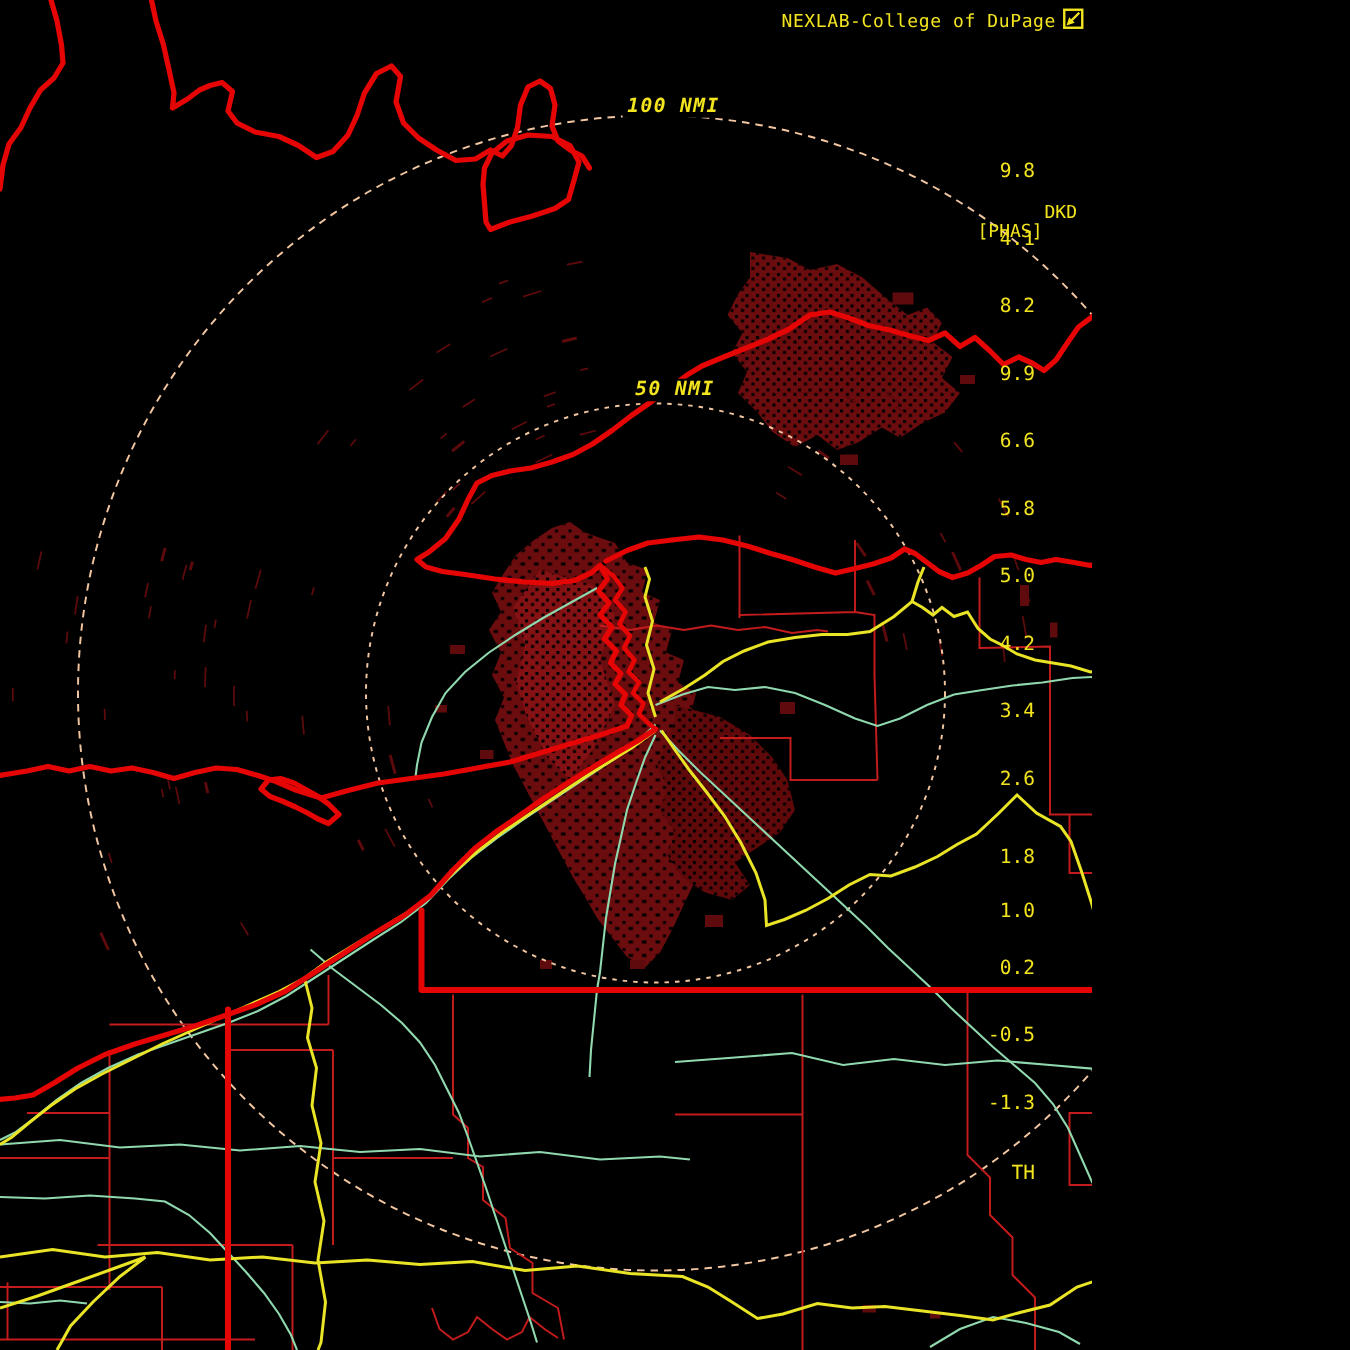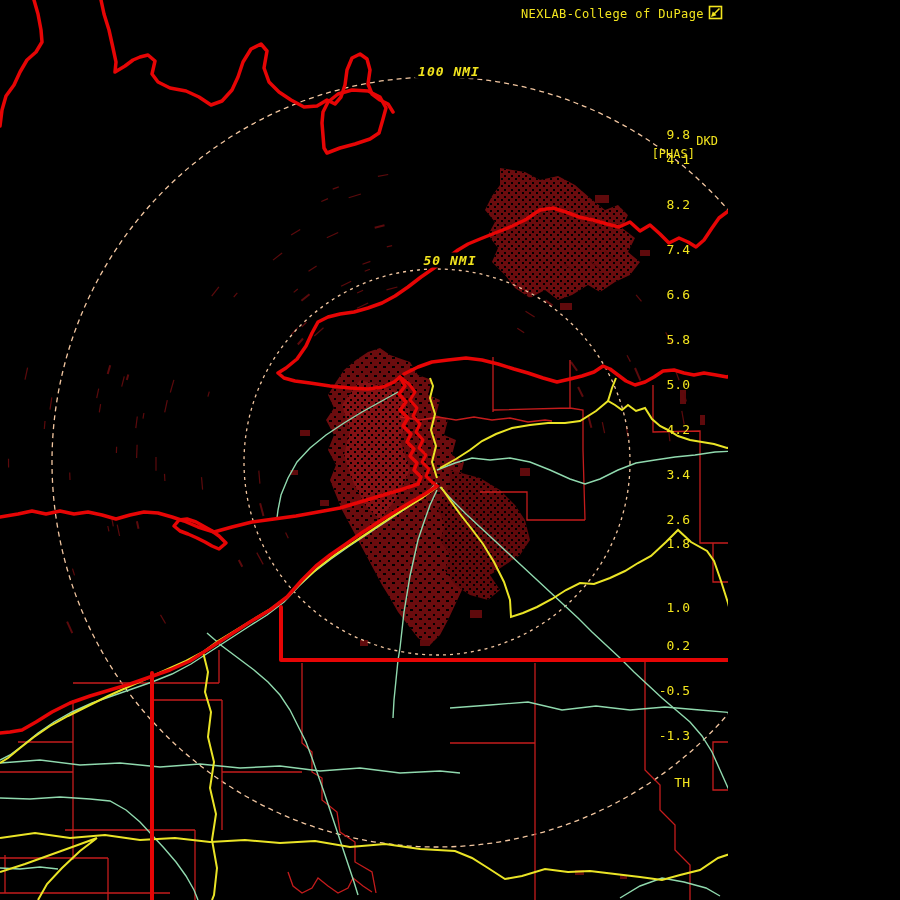--- a/index.html
+++ b/index.html
@@ -255,31 +255,31 @@
       <div style="height: 15px; background: rgb(112, 15, 32);"></div>
       <div style="height: 11px; background: rgb(82, 16, 24);"></div>
       <div style="height: 5px; background: rgb(52, 16, 20);"></div>
       <div style="height: 18px; background: rgb(148, 148, 148);"></div>
       <div style="height: 18px; background: rgb(130, 130, 130);"></div>
       <div style="height: 18px; background: rgb(115, 115, 115);"></div>
       <div style="height: 18px; background: rgb(100, 100, 100);"></div>
       <div style="height: 10px; background: rgb(12, 12, 12);"></div>
     </div>
   <div id="ticks">
-      <div class="tick" style="top: 107px; margin-top: 20px;">9.8</div>
+      <div class="tick" style="top: 107px;">9.8</div>
       <div class="tick" style="top: 152px;">4.1</div>
       <div class="tick" style="top: 197px;">8.2</div>
-      <div class="tick" style="top: 242px;">7.4</div>
+      <div class="tick" style="top: 242px;">9.9</div>
       <div class="tick" style="top: 287px; margin-left: 32px;">6.6</div>
       <div class="tick" style="top: 332px;">5.8</div>
       <div class="tick" style="top: 377px;">5.0</div>
       <div class="tick" style="top: 422px;">4.2</div>
       <div class="tick" style="top: 467px;">3.4</div>
       <div class="tick" style="top: 512px;">2.6</div>
-      <div class="tick" style="top: 536px;">1.8</div>
+      <div class="tick" style="top: 564px;">1.8</div>
       <div class="tick" style="top: 600px;">1.0</div>
       <div class="tick" style="top: 638px;">0.2</div>
       <div class="tick" style="top: 683px;">-0.5</div>
       <div class="tick" style="top: 728px;">-1.3</div>
       <div class="tick" style="top: 775px;">TH</div>
     </div>
 
   <div class="ringlab" style="left:449px;top:71px;text-align:center;">100 NMI</div>
   <div class="ringlab" style="left:450px;top:260px;">50 NMI</div>
 

